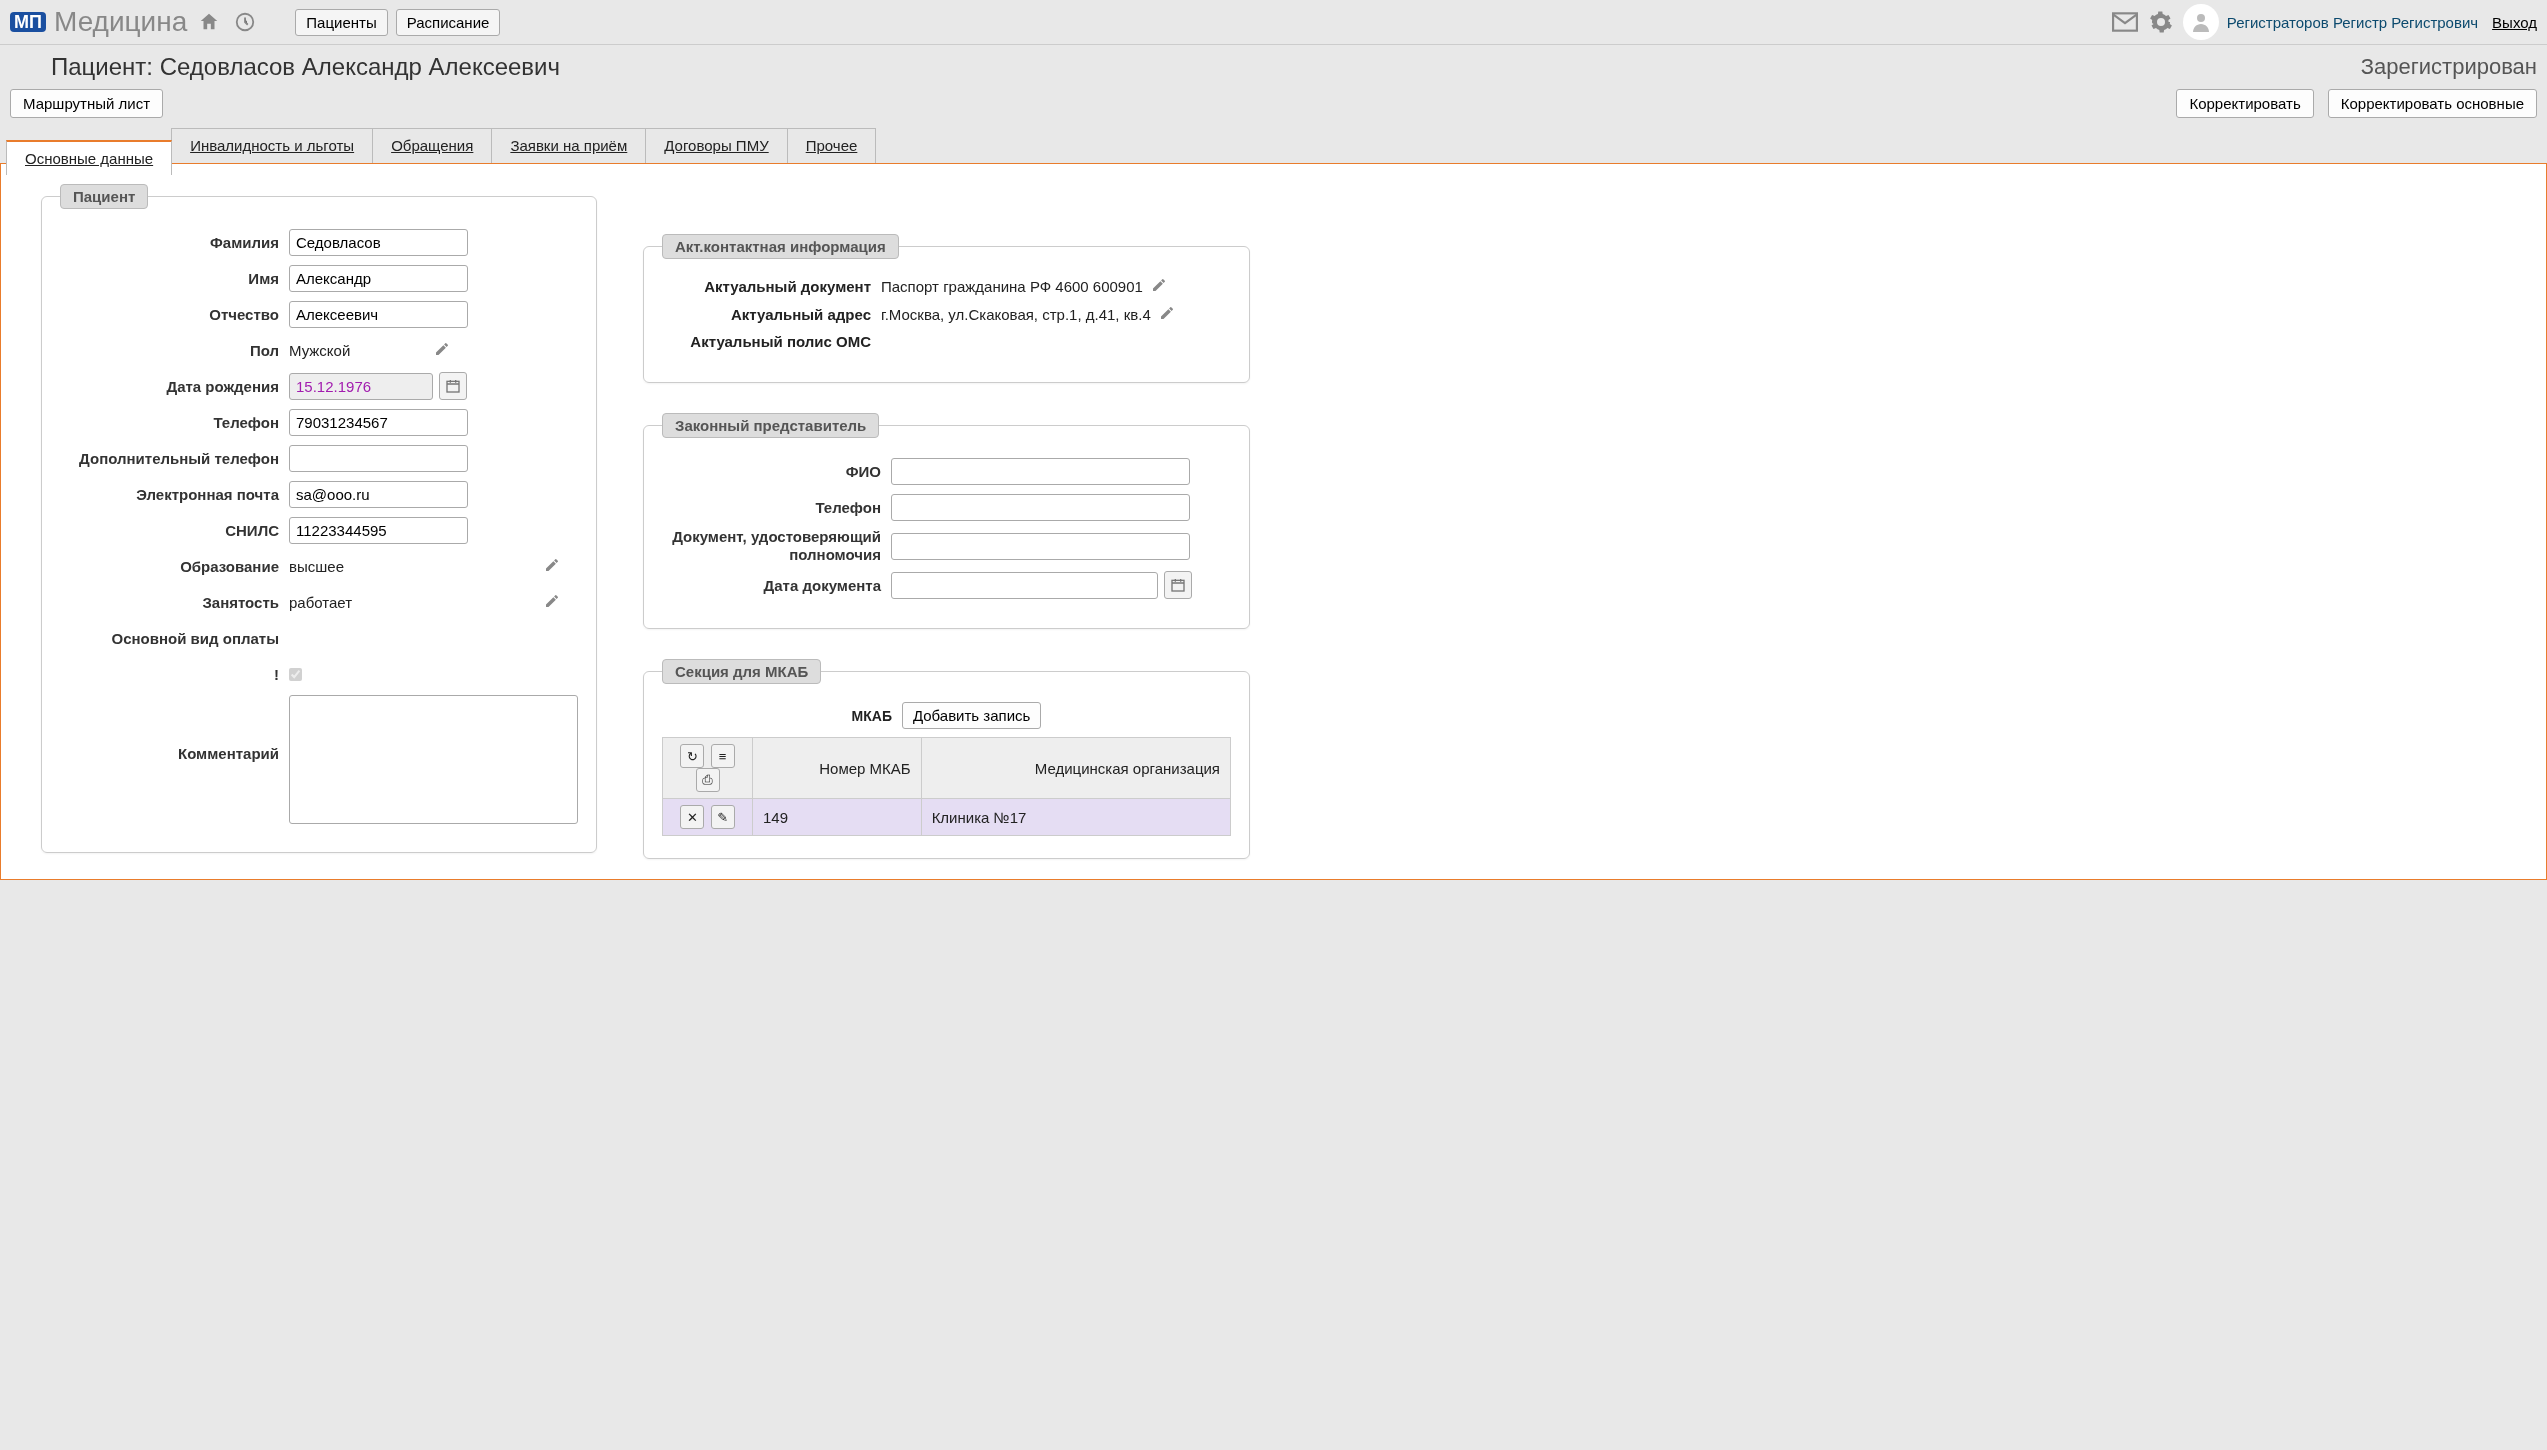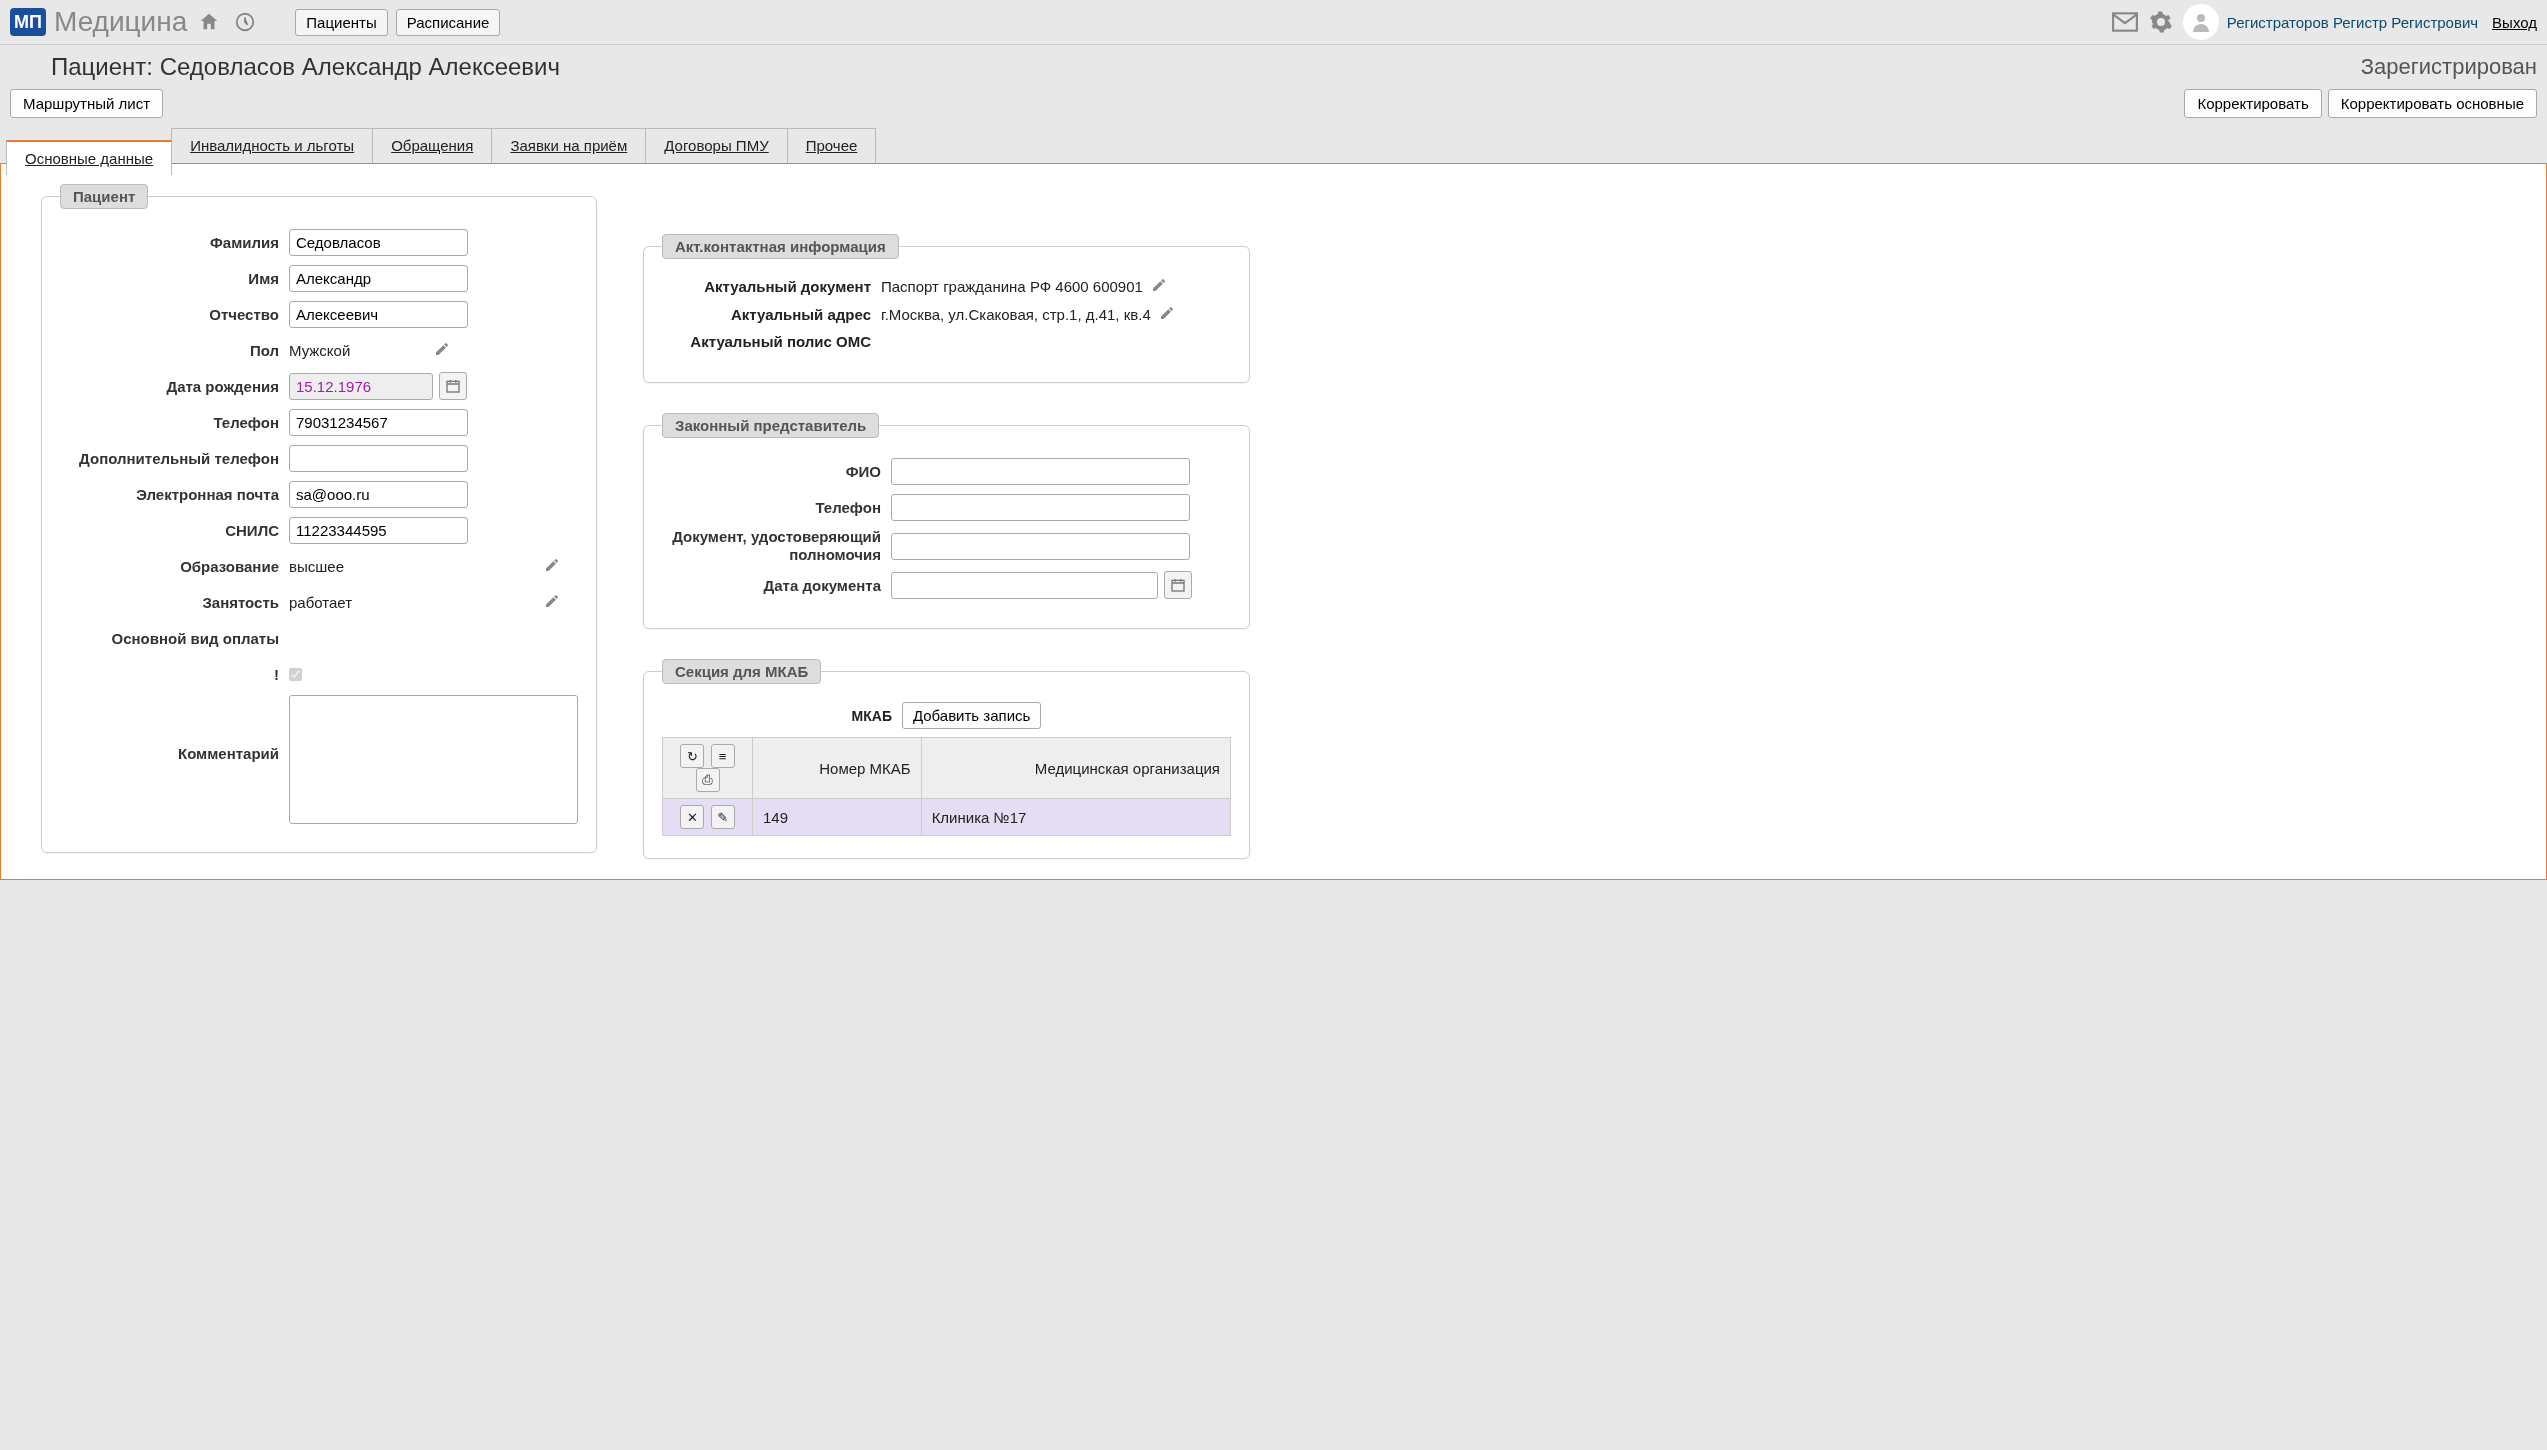--- a/index.html
+++ b/index.html
@@ -1,30 +1,30 @@
 <!DOCTYPE html>
 <html><head>
 <meta charset="utf-8">
 <style>
 * { box-sizing: border-box; margin: 0; padding: 0; }
 body { font-family: Arial, Helvetica, sans-serif; font-size: 14px; background: #e8e8e8; color: #222; }
 .topbar { background: #e8e8e8; padding: 4px 10px; display: flex; align-items: center; gap: 8px; border-bottom: 1px solid #ccc; }
-.logo-box { width: 36px; height: 28px; background: #1a4fa0; color: #fff; font-weight: bold; font-size: 18px; display:flex; align-items:center; justify-content:center; border-radius:4px; }
+.logo-box { width: 36px; height: 20px; background: #1a4fa0; color: #fff; font-weight: bold; font-size: 18px; display:flex; align-items:center; justify-content:center; border-radius:4px; }
 .app-title { font-size: 28px; color: #888; font-weight: 500; }
 .icon-btn { width: 28px; height: 28px; display:inline-flex; align-items:center; justify-content:center; color:#888; cursor:pointer; }
 .nav-btn { background:#f5f5f5; border:1px solid #aaa; border-radius:3px; padding:4px 10px; font-size:15px; cursor:pointer; }
 .topbar-spacer { flex:1; }
 .mail-icon svg, .gear-icon svg, .user-icon svg { fill:#888; }
 .user-circle { width:36px; height:36px; border-radius:50%; background:#fff; display:flex; align-items:center; justify-content:center; }
 .username { font-size:15px; color:#0c4a6e; }
 .logout { font-size:15px; color:#000; text-decoration:underline; cursor:pointer; margin-left:6px; }
 .subhead { display:flex; align-items:center; padding:8px 10px 4px 10px; background:#e8e8e8;margin-left:41px; }
 .page-title { font-size:24px; color:#333; }
 .status-label { font-size:22px; color:#555; }
-.actionbar { display:flex; align-items:center; padding:4px 10px 10px 10px; background:#e8e8e8; gap:6px; }
+.actionbar { display:flex; align-items:center; padding:4px 10px 10px 10px; background:#e8e8e8; gap:14px; }
 .btn { background:#fdfdfd; border:1px solid #aaa; border-radius:3px; padding:5px 12px; font-size:15px; cursor:pointer; }
 .tabs { display:flex; background:#e8e8e8; padding:0 6px; }
 .tab { padding:8px 18px; border:1px solid #bbb; border-bottom:none; background:#e8e8e8; font-size:15px; text-decoration:underline; color:#222; cursor:pointer; margin-right:-1px; }
 .tab.active { background:#fff; border-top:2px solid #e97c2c; position:relative; top:12px; z-index:2; }
 .tab-content { background:#fff; border:1px solid #e97c2c; padding:20px 40px; display:flex; gap:60px; align-items:flex-start; min-height:617px; }
 .col { display:flex; flex-direction:column; gap:30px; }
 .col-left { width:542px; }
 .col-right { width:607px; margin-top:50px; }
 fieldset { border:1px solid #ccc; border-radius:6px; padding:18px 18px 22px 18px; position:relative; background:#fff; box-shadow:0 1px 2px rgba(0,0,0,0.05); }
 legend { background:#ddd; border:1px solid #bbb; border-radius:4px; padding:3px 12px; font-size:15px; color:#555; font-weight:bold; }

